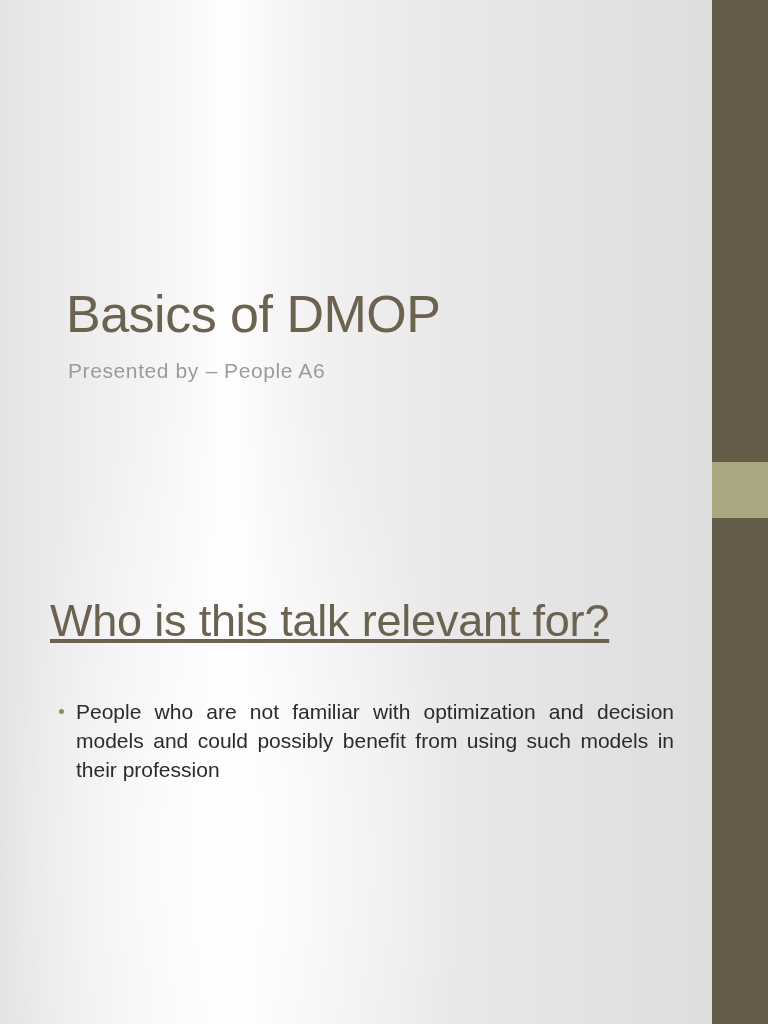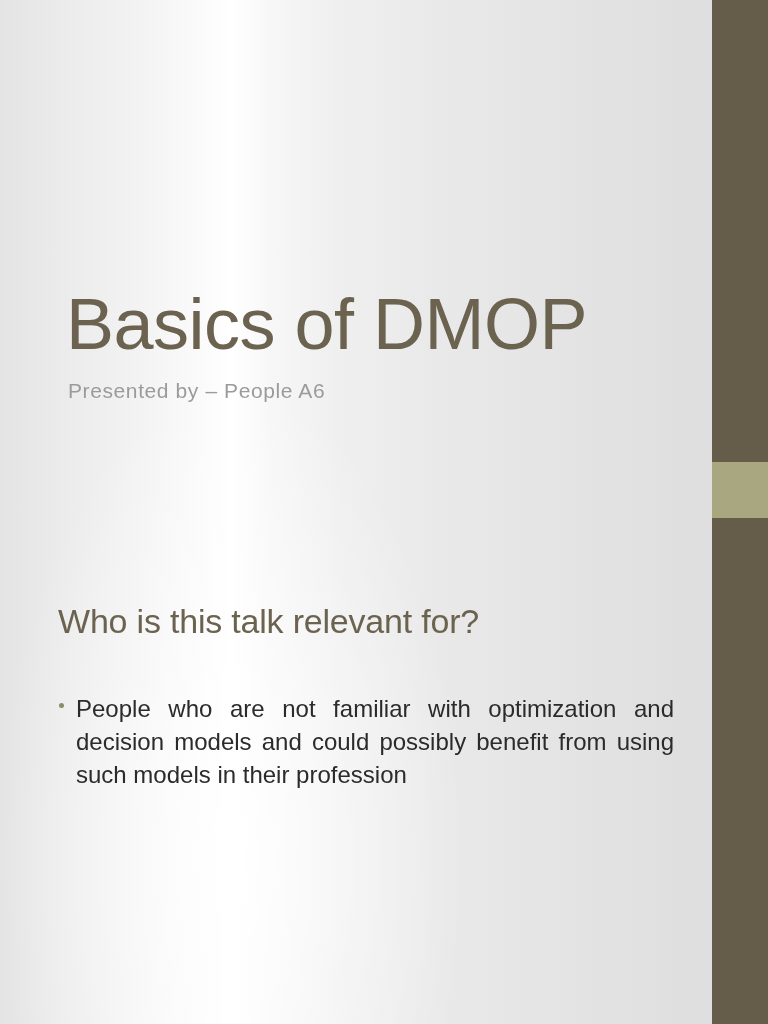--- a/index.html
+++ b/index.html
@@ -72,21 +72,21 @@
 
   
   .title-block {
     position: absolute;
     left: 66px;
     top: 288px;
     width: 600px;
   }
   .slide-title {
     margin: 0;
-    font-size: 72px;
+    font-size: 52px;
     line-height: 1.02;
     font-weight: 400;
     letter-spacing: -0.5px;
     color: #6b6350;
   }
   .slide-subtitle {
     margin: 18px 0 0 2px;
     font-size: 21px;
     font-weight: 400;
     letter-spacing: 0.6px;
@@ -94,36 +94,37 @@
   }
 
   
   .content-block {
     position: absolute;
     left: 46px;
     top: 588px;
     width: 628px;
   }
   .content-heading {
-    margin: 12px;
-    font-size: 34px;
+    margin: 4px;
+    font-size: 45px;
     line-height: 1.28;
     font-weight: 400;
     letter-spacing: -0.2px;
     color: #6b6350;
+    text-decoration: underline;
   }
   .bullet-list {
     list-style: none;
     margin: 8px 0 0 0;
     padding: 0;
   }
   .bullet-item {
     position: relative;
     padding-left: 30px;
-    font-size: 24px;
+    font-size: 21px;
     line-height: 1.38;
     color: #2b2b2b;
     text-align: justify;
     text-justify: inter-word;
     margin-top: 48px;
   }
   .bullet-dot {
     position: absolute;
     left: 13px;
     top: 11px;

